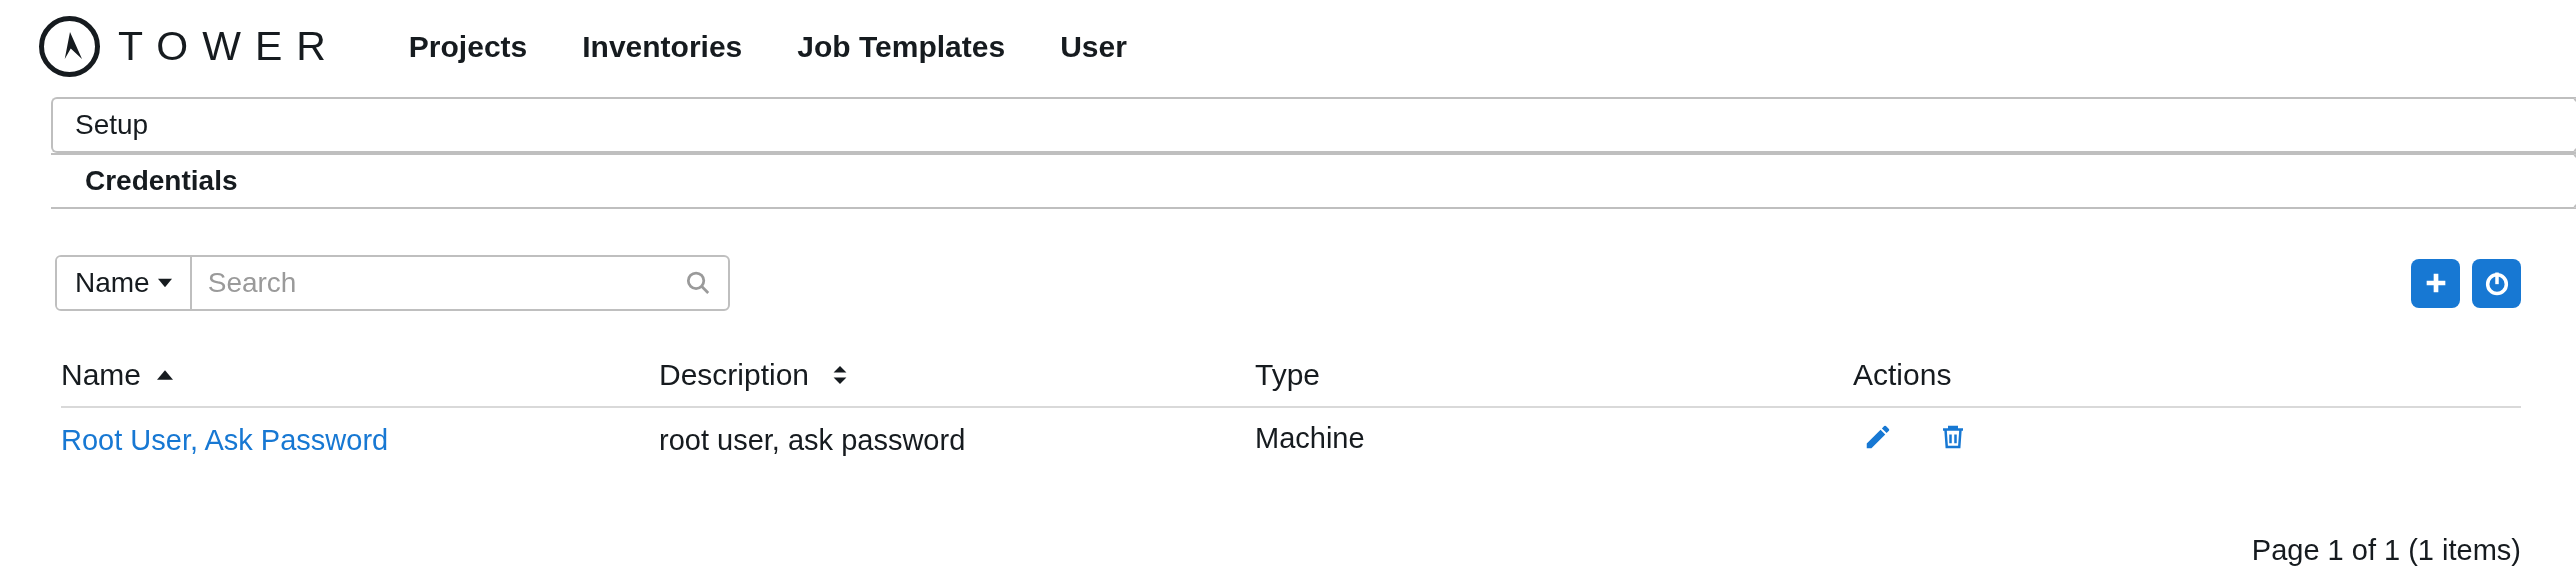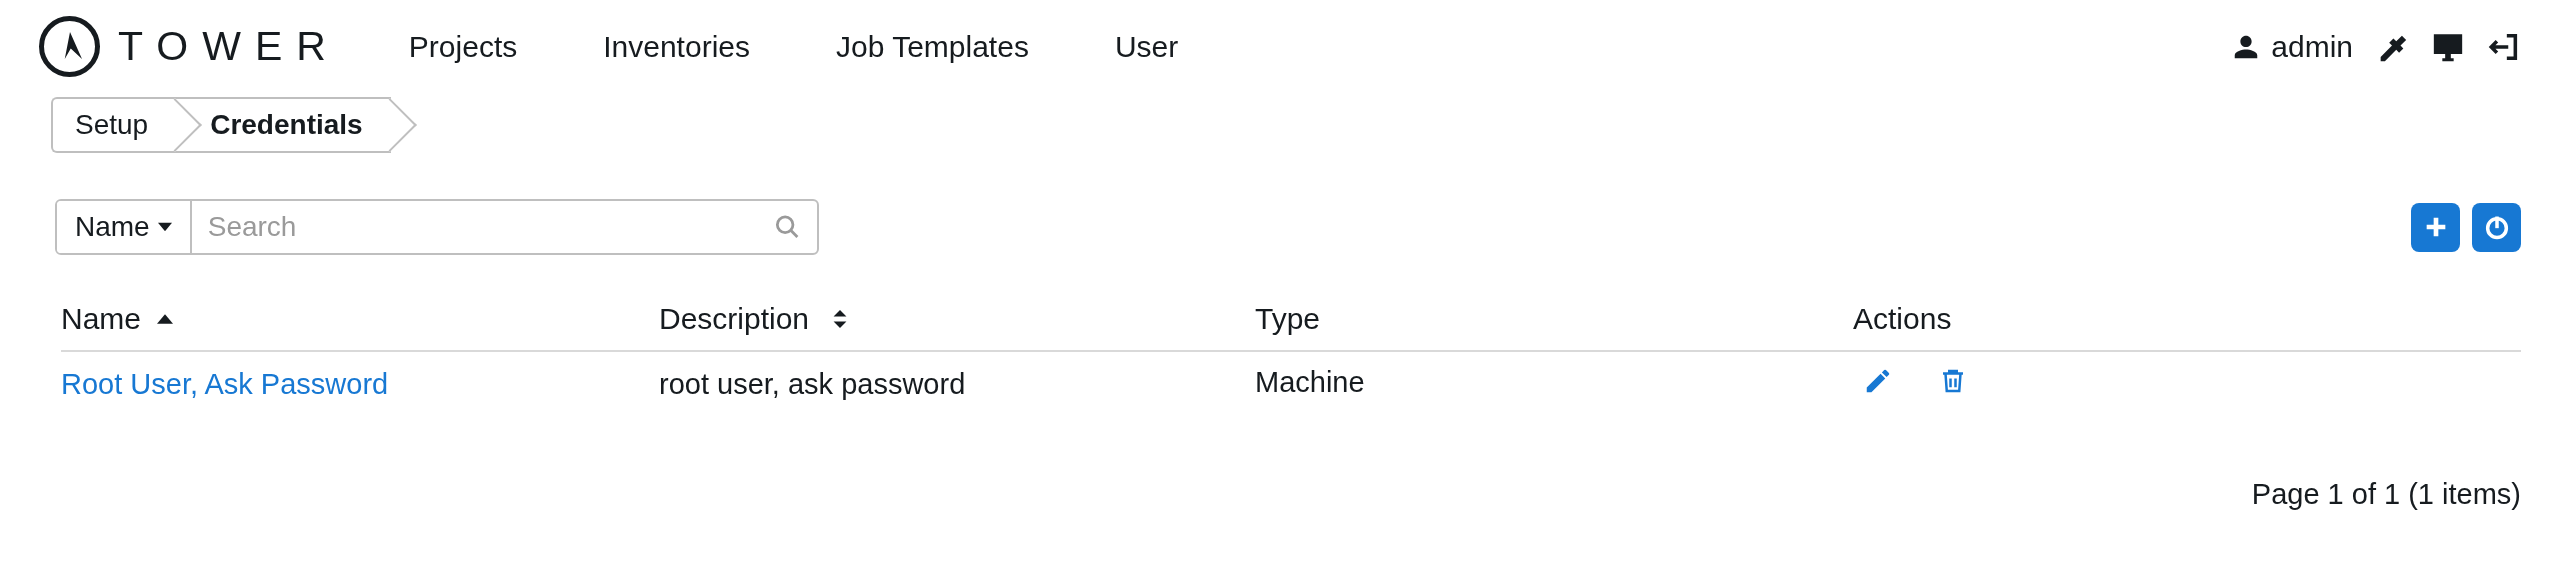--- a/index.html
+++ b/index.html
@@ -33,21 +33,22 @@
   align-items: center;
   justify-content: center;
 }
 .logo-text {
   font-size: 41px;
   letter-spacing: 14px;
   font-weight: 400;
 }
 .nav {
   display: flex;
-  gap: 86px;
+  gap: 55px;
+  font-weight: bold;
 }
 .nav a {
   color: #161b1f;
   text-decoration: none;
   font-size: 30px;
 }
 .header-right {
   margin-left: auto;
   display: flex;
   align-items: center;
@@ -62,20 +63,21 @@
 .icon-btn {
   display: inline-flex;
   align-items: center;
   justify-content: center;
 }
 
 
 .breadcrumb {
   display: flex;
   padding: 2px 0 10px 51px;
+  flex-direction: column;
 }
 .bc-item {
   position: relative;
   padding: 10px 28px 10px 22px;
   border-top: 2px solid #bfbfbf;
   border-bottom: 2px solid #bfbfbf;
   font-size: 28px;
   background: #fff;
   display: flex;
   align-items: center;
@@ -119,21 +121,21 @@
   font-size: 28px;
   display: flex;
   align-items: center;
   gap: 8px;
   background: #fff;
 }
 .search-input {
   display: flex;
   align-items: center;
   padding: 0 16px;
-  width: 625px;
+  width: 536px;
 }
 .search-input input {
   border: 0;
   outline: 0;
   font-size: 28px;
   width: 100%;
   color: #161b1f;
 }
 .search-input input::placeholder { color: #9a9a9a; }
 .toolbar-right {
@@ -195,43 +197,20 @@
             <path fill="#161b1f" d="M12 2 L20 20 L12.5 13 L8.5 20 Z"></path>
           </svg>
     </div>
     <span class="logo-text">TOWER</span>
   </div>
   <div class="nav">
     <a href="#">Projects</a>
     <a href="#">Inventories</a>
     <a href="#">Job Templates</a>
     <a href="#">User</a>
-  </div>
-  <div class="header-right">
-    <div class="user">
-      <svg viewBox="0 0 24 24" width="30" height="30">
-            <path fill="#161b1f" d="M12 12c2.5 0 4.5-2 4.5-4.5S14.5 3 12 3 7.5 5 7.5 7.5 9.5 12 12 12zm0 2c-3 0-9 1.5-9 4.5V21h18v-2.5c0-3-6-4.5-9-4.5z"></path>
-          </svg>
-      <span>admin</span>
-    </div>
-    <span class="icon-btn">
-      <svg viewBox="0 0 24 24" width="34" height="34">
-            <path fill="#161b1f" d="M22 7l-3-3-4 4-2-2-3 3 2 2-8 8v3h3l8-8 2 2 3-3-2-2zM16.5 5.5l2 2"></path>
-          </svg>
-    </span>
-    <span class="icon-btn">
-      <svg viewBox="0 0 24 24" width="34" height="34">
-            <path fill="#161b1f" d="M2 3h20v14H2zM8 20h8v2H8zM10 17h4v3h-4z"></path>
-          </svg>
-    </span>
-    <span class="icon-btn">
-      <svg viewBox="0 0 24 24" width="34" height="34">
-            <path fill="none" stroke="#161b1f" stroke-width="2.5" d="M14 4h6v16h-6 M3 12h12 M7 8l-4 4 4 4"></path>
-          </svg>
-    </span>
   </div>
 </div>
 
 <div class="breadcrumb">
   <div class="bc-item">
     <span>Setup</span>
   </div>
   <div class="bc-item active">
     <span>Credentials</span>
   </div>

